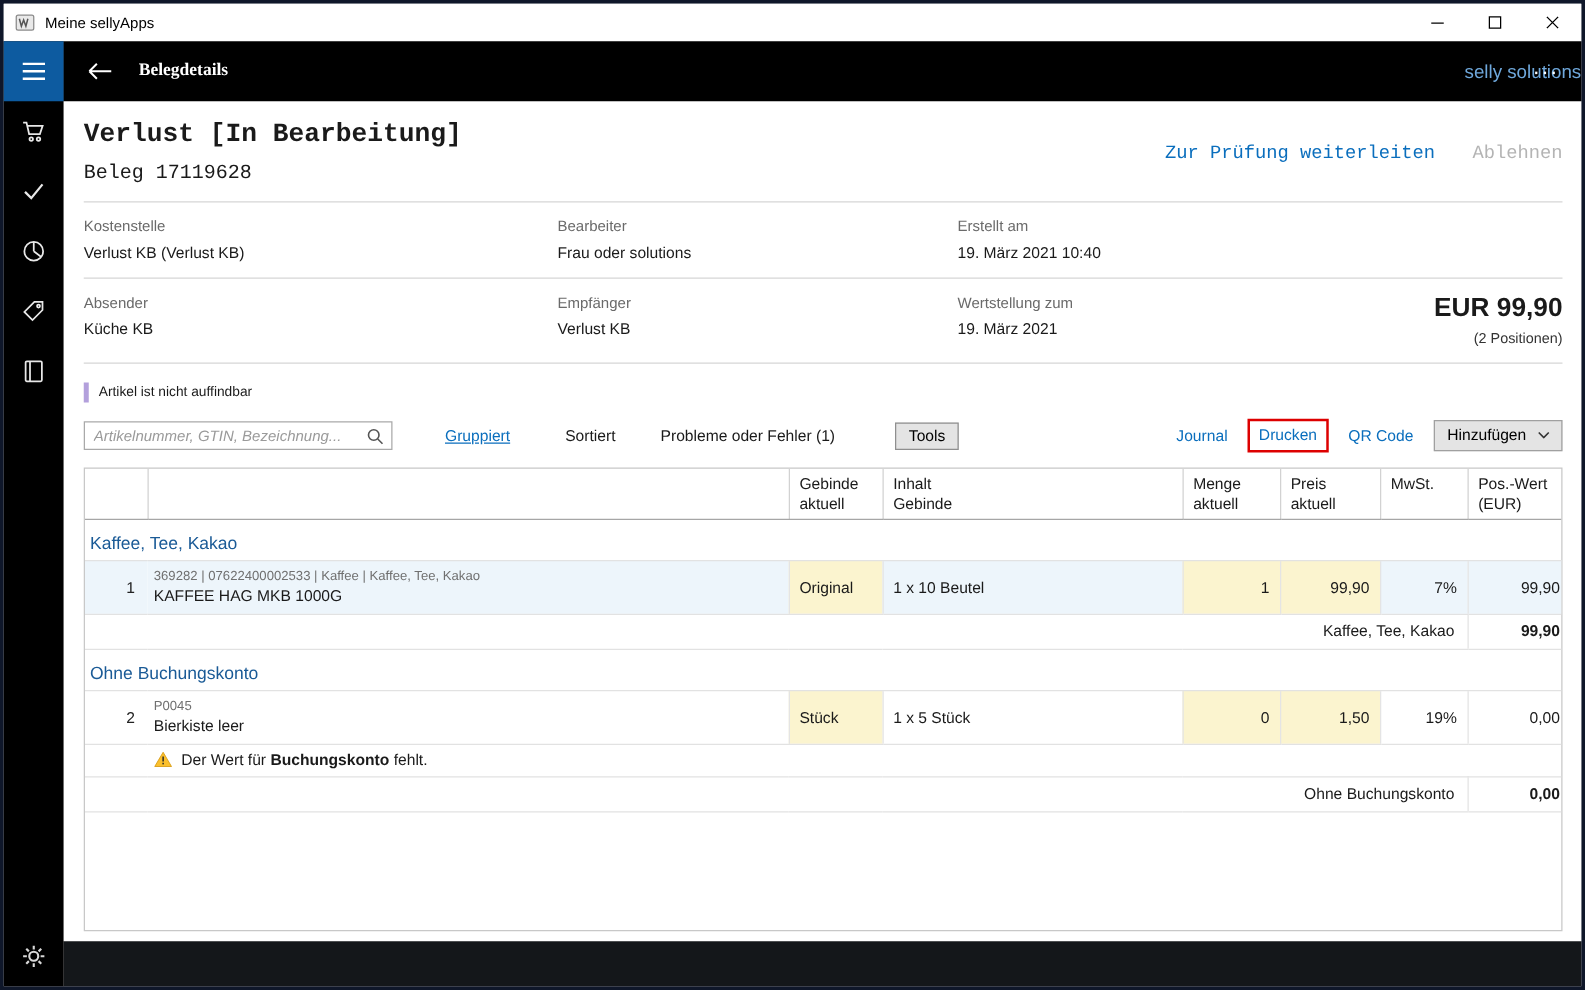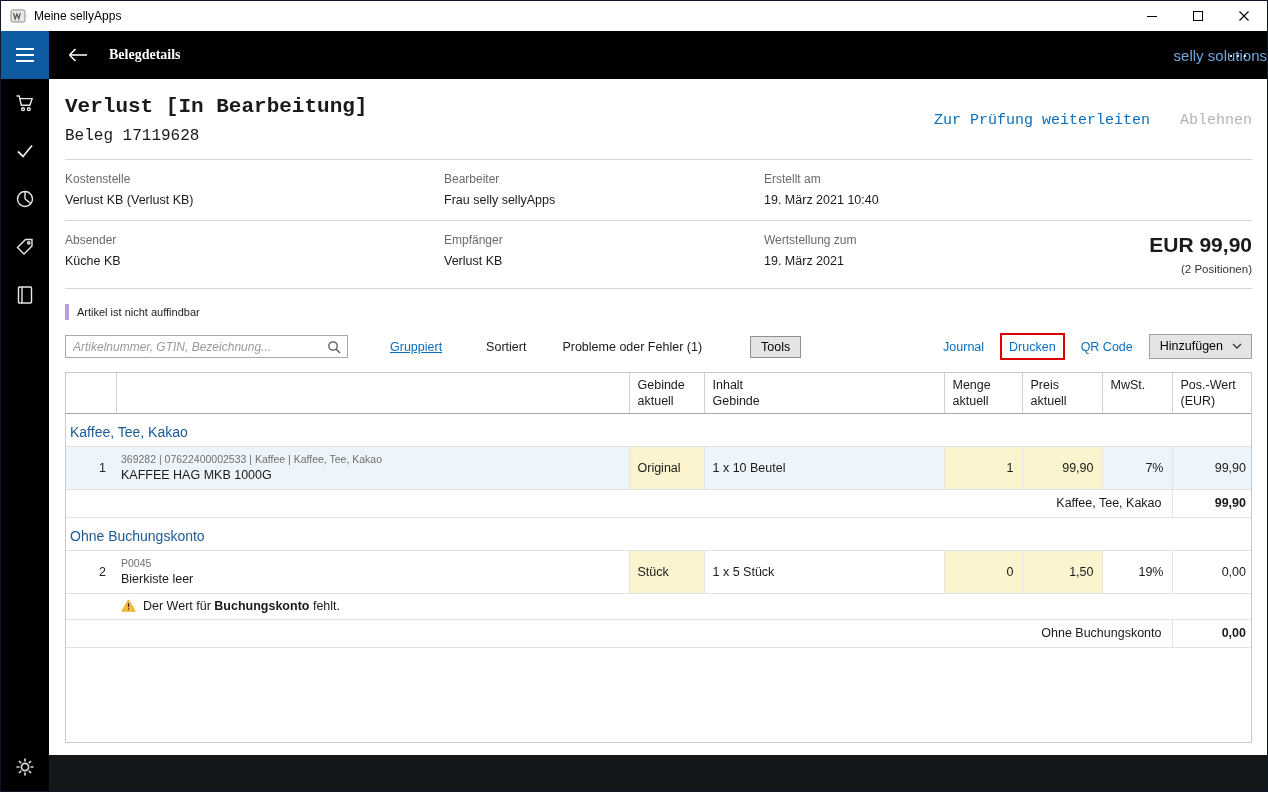--- a/index.html
+++ b/index.html
@@ -1,18 +1,18 @@
 <!DOCTYPE html>
 <html><head>
 <meta charset="utf-8">
 <style>
   * { margin:0; padding:0; box-sizing:border-box; }
   html,body { width:1268px; height:792px; overflow:hidden; }
   body { font-family:"Liberation Sans","DejaVu Sans",sans-serif; color:#1a1a1a; background:#fff; }
-  .window { width:1268px; height:792px; border:1px solid #0f172a; display:flex; flex-direction:column; background:#fff; }
+  .window { width:1268px; height:792px; border:3px solid #0f172a; display:flex; flex-direction:column; background:#fff; }
 
   
   .titlebar { flex:0 0 30px; display:flex; align-items:center; background:#fff; }
   .tb-left { display:flex; align-items:center; gap:8px; padding-left:9px; flex:1; }
   .tb-title { font-size:12px; color:#000; }
   .tb-controls { display:flex; height:30px; }
   .tb-btn { width:46px; height:30px; display:flex; align-items:center; justify-content:center; cursor:default; }
 
   
   .app { flex:1; display:flex; min-height:0; }
@@ -46,21 +46,21 @@
   .total-cell { text-align:right; }
   .total-amount { font-size:21px; font-weight:bold; }
   .total-sub { font-size:11.5px; color:#333; margin-top:6px; }
 
   .notice { display:flex; align-items:center; gap:8px; margin:15px 0 13px 0; }
   .notice-bar { width:4px; height:16px; background:#b3a0dc; }
   .notice-text { font-size:11px; }
 
   
   .toolbar { display:flex; align-items:center; margin:4px 0 12px 0; }
-  .search-box { width:283px; height:23px; border:1px solid #a9a9a9; display:flex; align-items:center; padding:0 6px 0 7px; background:#fff; }
+  .search-box { width:247px; height:23px; border:1px solid #a9a9a9; display:flex; align-items:center; padding:0 6px 0 7px; background:#fff; }
   .search-box input { flex:1; border:none; outline:none; font-size:12px; font-family:inherit; color:#333; min-width:0; }
   .search-box input::placeholder { color:#9a9a9a; font-style:italic; }
   .tb-link { font-size:12.5px; cursor:pointer; }
   .lk-grouped { margin-left:42px; color:#0a6ebd; text-decoration:underline; }
   .lk-sorted { margin-left:44px; color:#1a1a1a; }
   .lk-problems { margin-left:36px; color:#1a1a1a; }
   .tools-btn { margin-left:48px; font-size:12.5px; background:#e4e4e4; border:1px solid #8f8f8f; padding:3px 10px; cursor:pointer; }
   .toolbar-right { margin-left:auto; display:flex; align-items:center; gap:16px; }
   .tb-link-blue { color:#0a6ebd; font-size:12.5px; cursor:pointer; }
   .print-annotation { border:2px solid #dd0000; padding:2px 7px 3px 7px; }
@@ -216,21 +216,21 @@
           </div>
         </div>
 
         <div class="meta-row">
           <div>
             <div class="meta-label">Kostenstelle</div>
             <div class="meta-value">Verlust KB (Verlust KB)</div>
           </div>
           <div>
             <div class="meta-label">Bearbeiter</div>
-            <div class="meta-value">Frau selly sellyApps</div>
+            <div class="meta-value">Frau oder solutions</div>
           </div>
           <div>
             <div class="meta-label">Erstellt am</div>
             <div class="meta-value">19. März 2021 10:40</div>
           </div>
           <div></div>
         </div>
 
         <div class="meta-row">
           <div>

